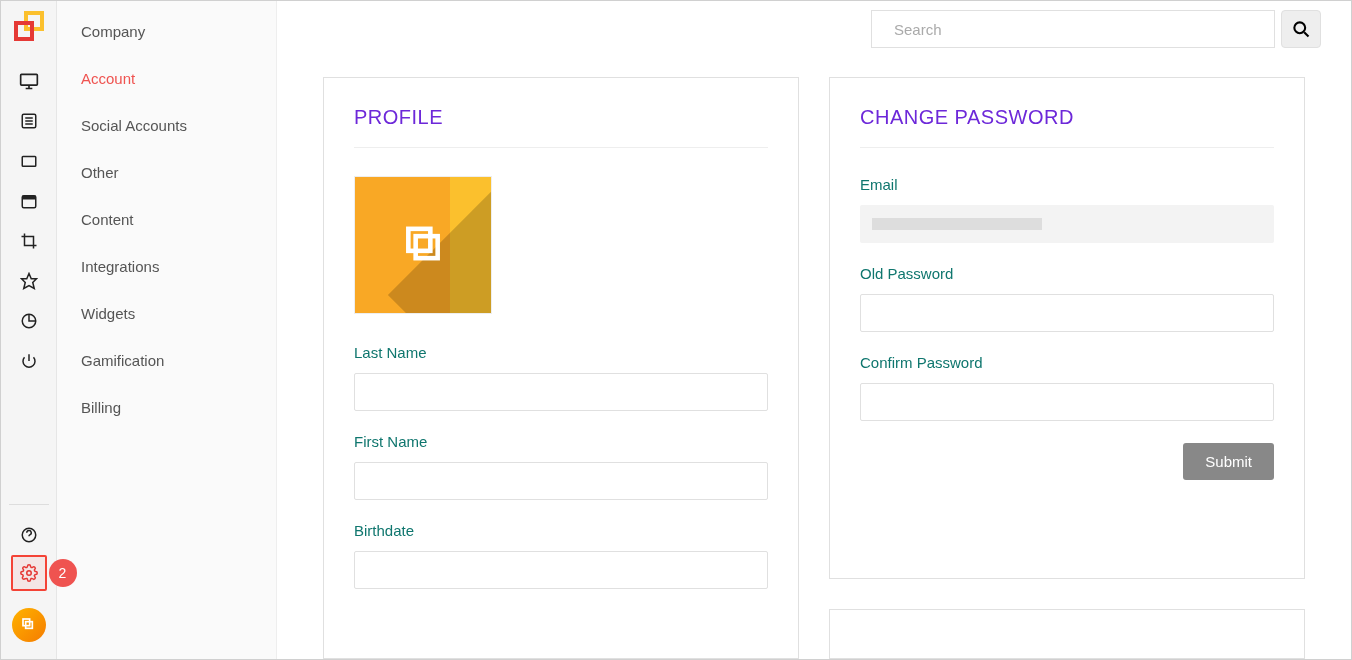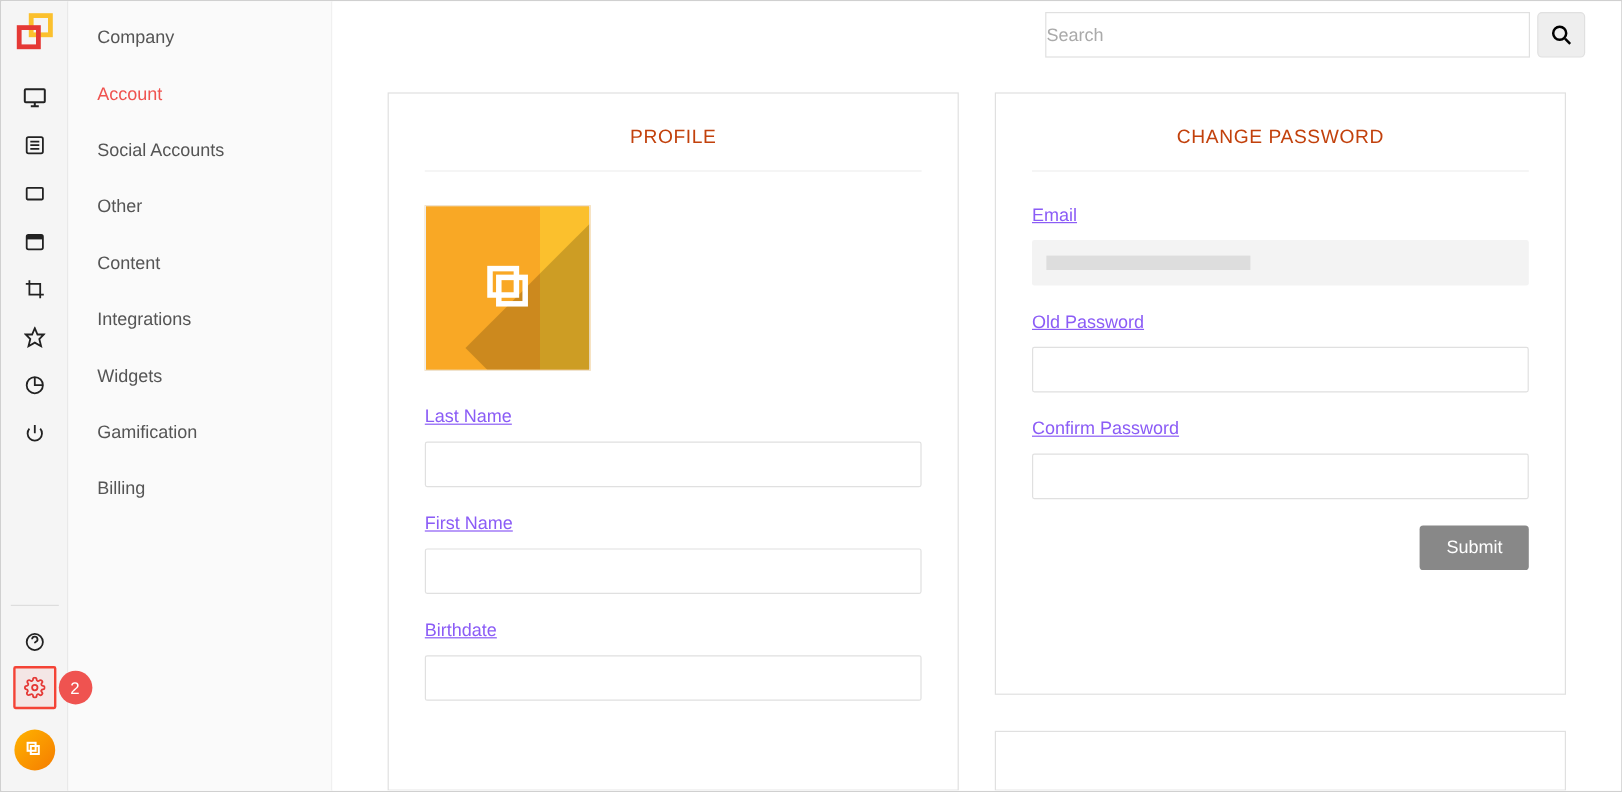--- a/index.html
+++ b/index.html
@@ -138,21 +138,21 @@
   .search-wrap {
     display: flex;
     align-items: stretch;
     width: 450px;
     height: 38px;
   }
   .search-input {
     flex: 1;
     border: 1px solid #e0e0e0;
     border-radius: 0;
-    padding: 8px 0;
+    padding: 8px 22px;
     font-size: 15px;
     color: #555;
     outline: none;
   }
   .search-input::placeholder { color: #aaa; }
   .search-btn {
     width: 40px;
     height: 38px;
     margin-left: 6px;
     background: #eee;
@@ -173,27 +173,26 @@
   }
   .card {
     background: #fff;
     border: 1px solid #e0e0e0;
     padding: 28px 30px;
     flex: 1;
   }
   .card.left { max-width: 476px; }
   .card.right { flex: 1; }
   .card-title {
-    font-size: 16px;
+    font-size: 20px;
     letter-spacing: 0.5px;
-    color: #c2410c;
+    color: #6d28d9;
     padding-bottom: 18px;
     border-bottom: 1px solid #eee;
     margin-bottom: 28px;
-    text-align: center;
   }
   .card.right .card-title { }
 
   .profile-image {
     width: 138px;
     height: 138px;
     background: #f9a825;
     position: relative;
     margin-bottom: 30px;
     border: 1px solid #eee;
@@ -217,23 +216,22 @@
     transform: translate(-50%, -50%);
     color: #fff;
   }
 
   .field {
     margin-bottom: 22px;
   }
   .field label {
     display: block;
     font-size: 15px;
-    color: #8b5cf6;
+    color: #0f766e;
     margin-bottom: 12px;
-    text-decoration: underline;
   }
   .field input[type="text"],
   .field input[type="password"],
   .field input[type="email"] {
     width: 100%;
     height: 38px;
     border: 1px solid #e0e0e0;
     border-radius: 2px;
     padding: 8px 12px;
     font-size: 14px;

